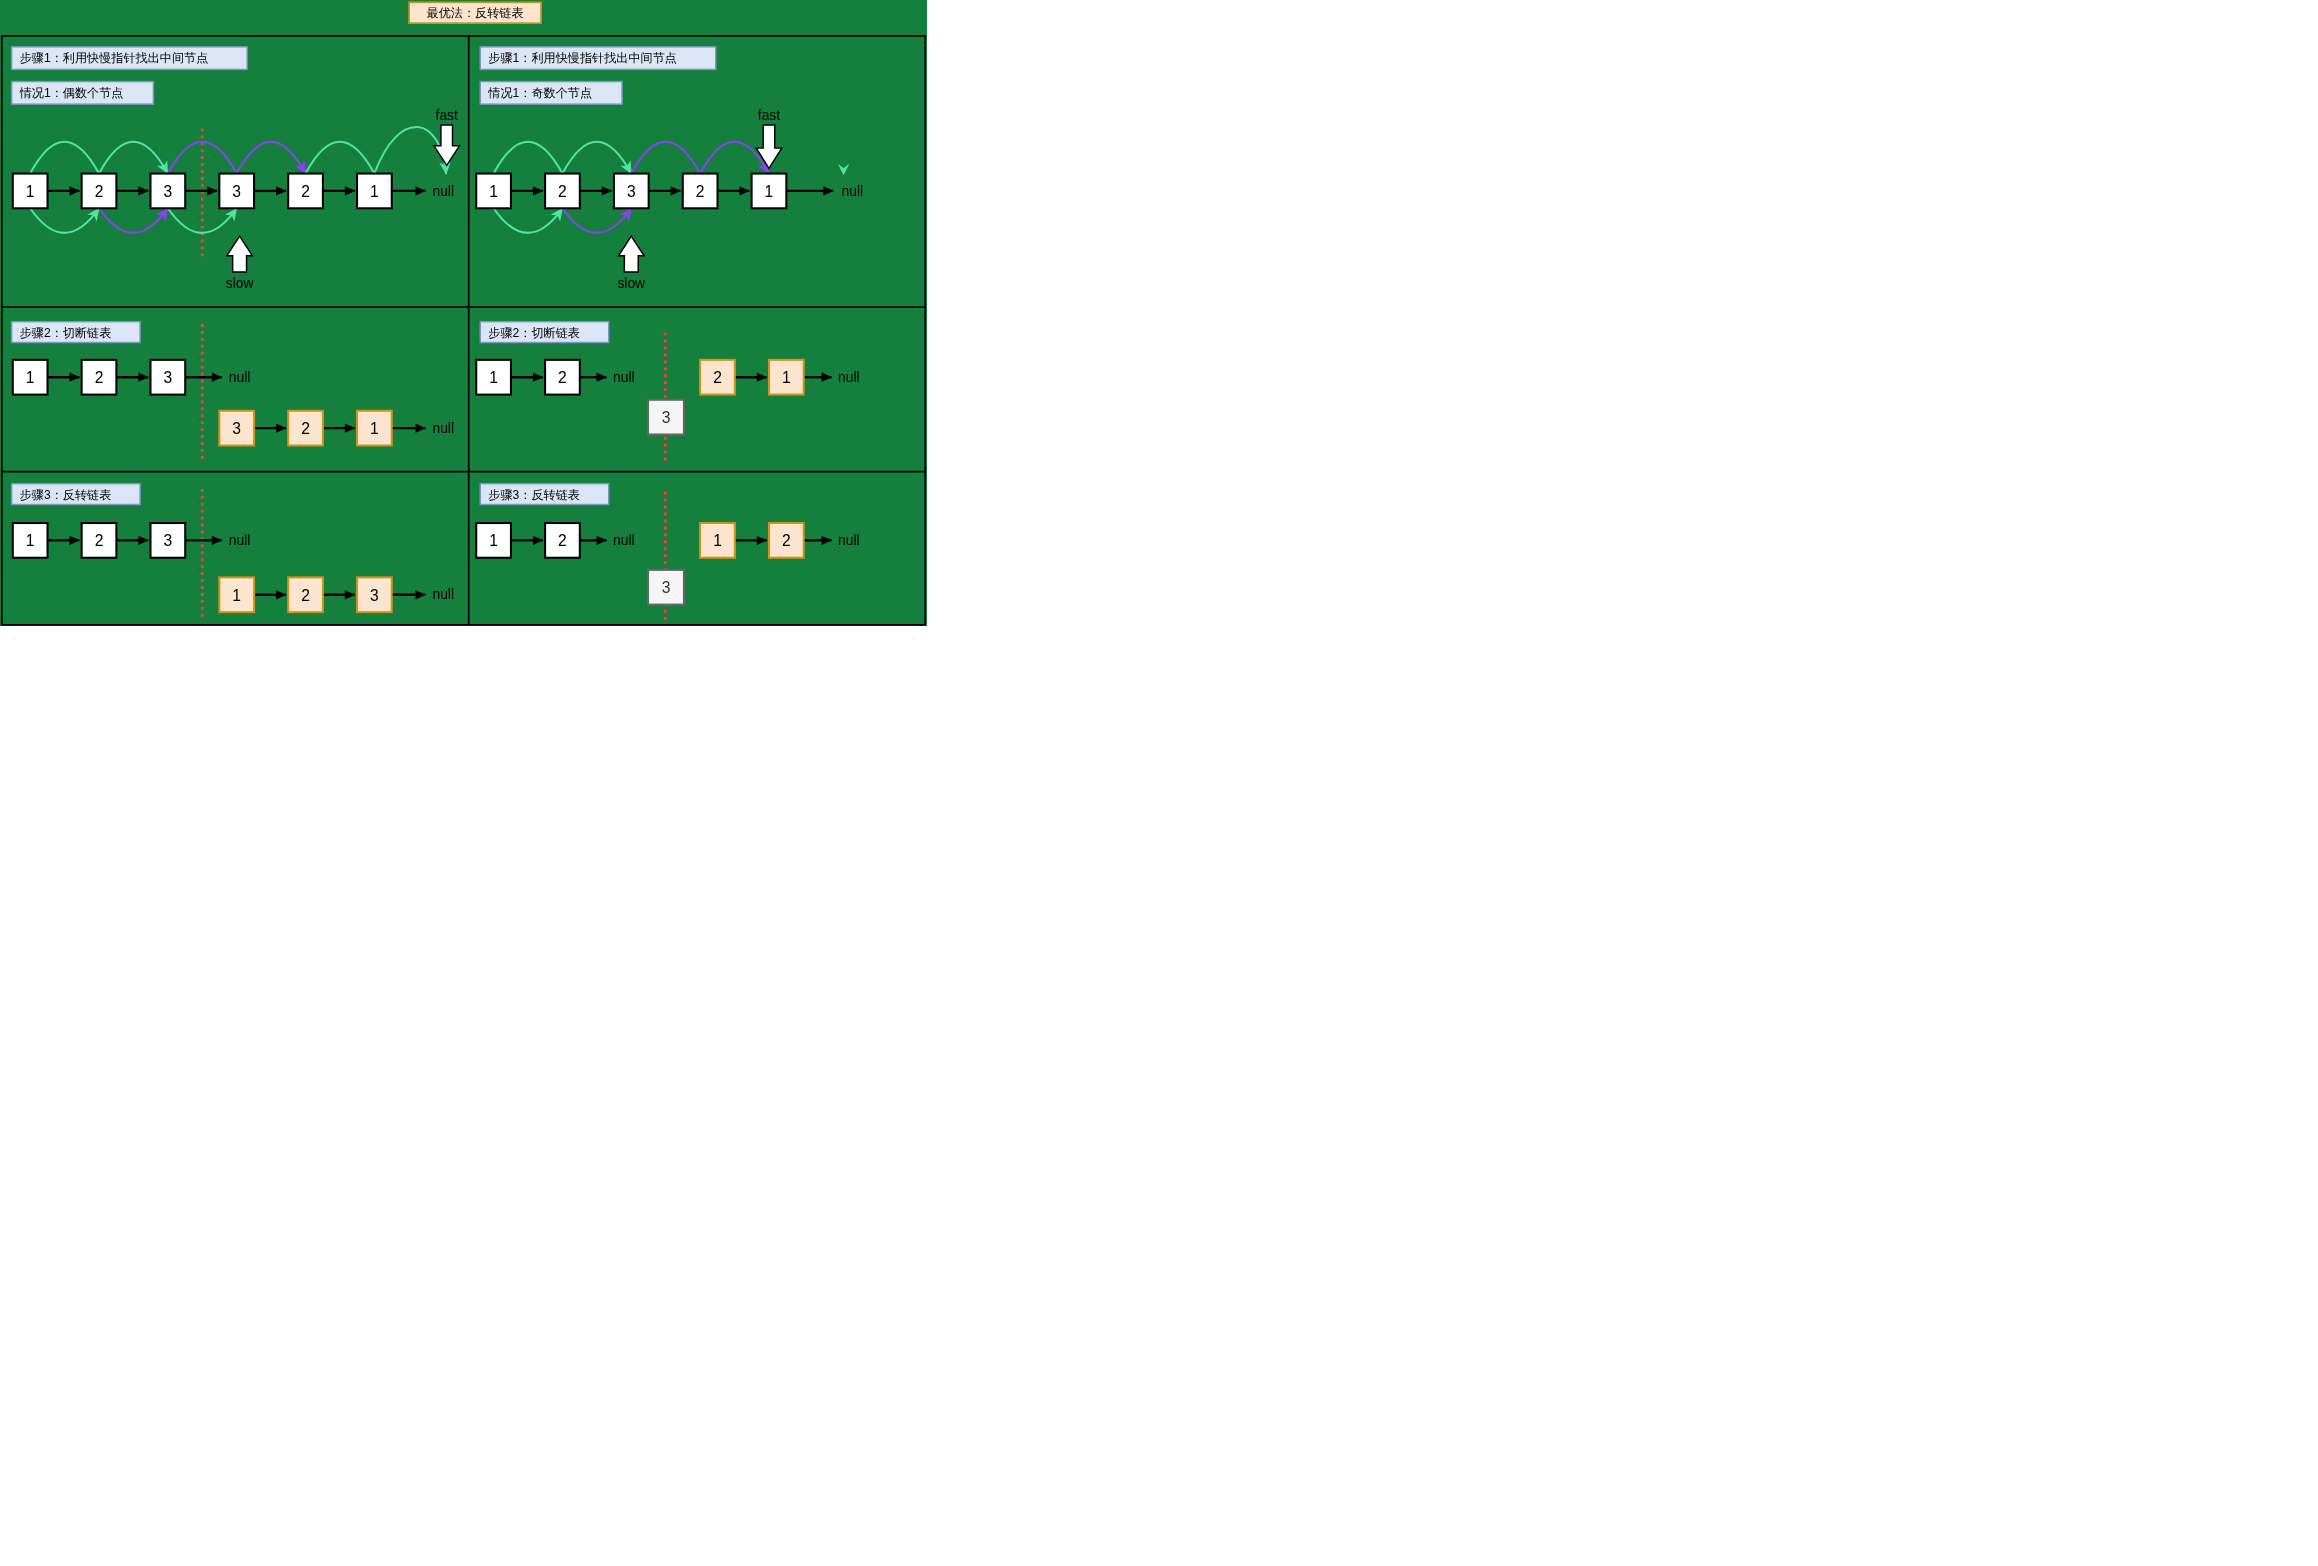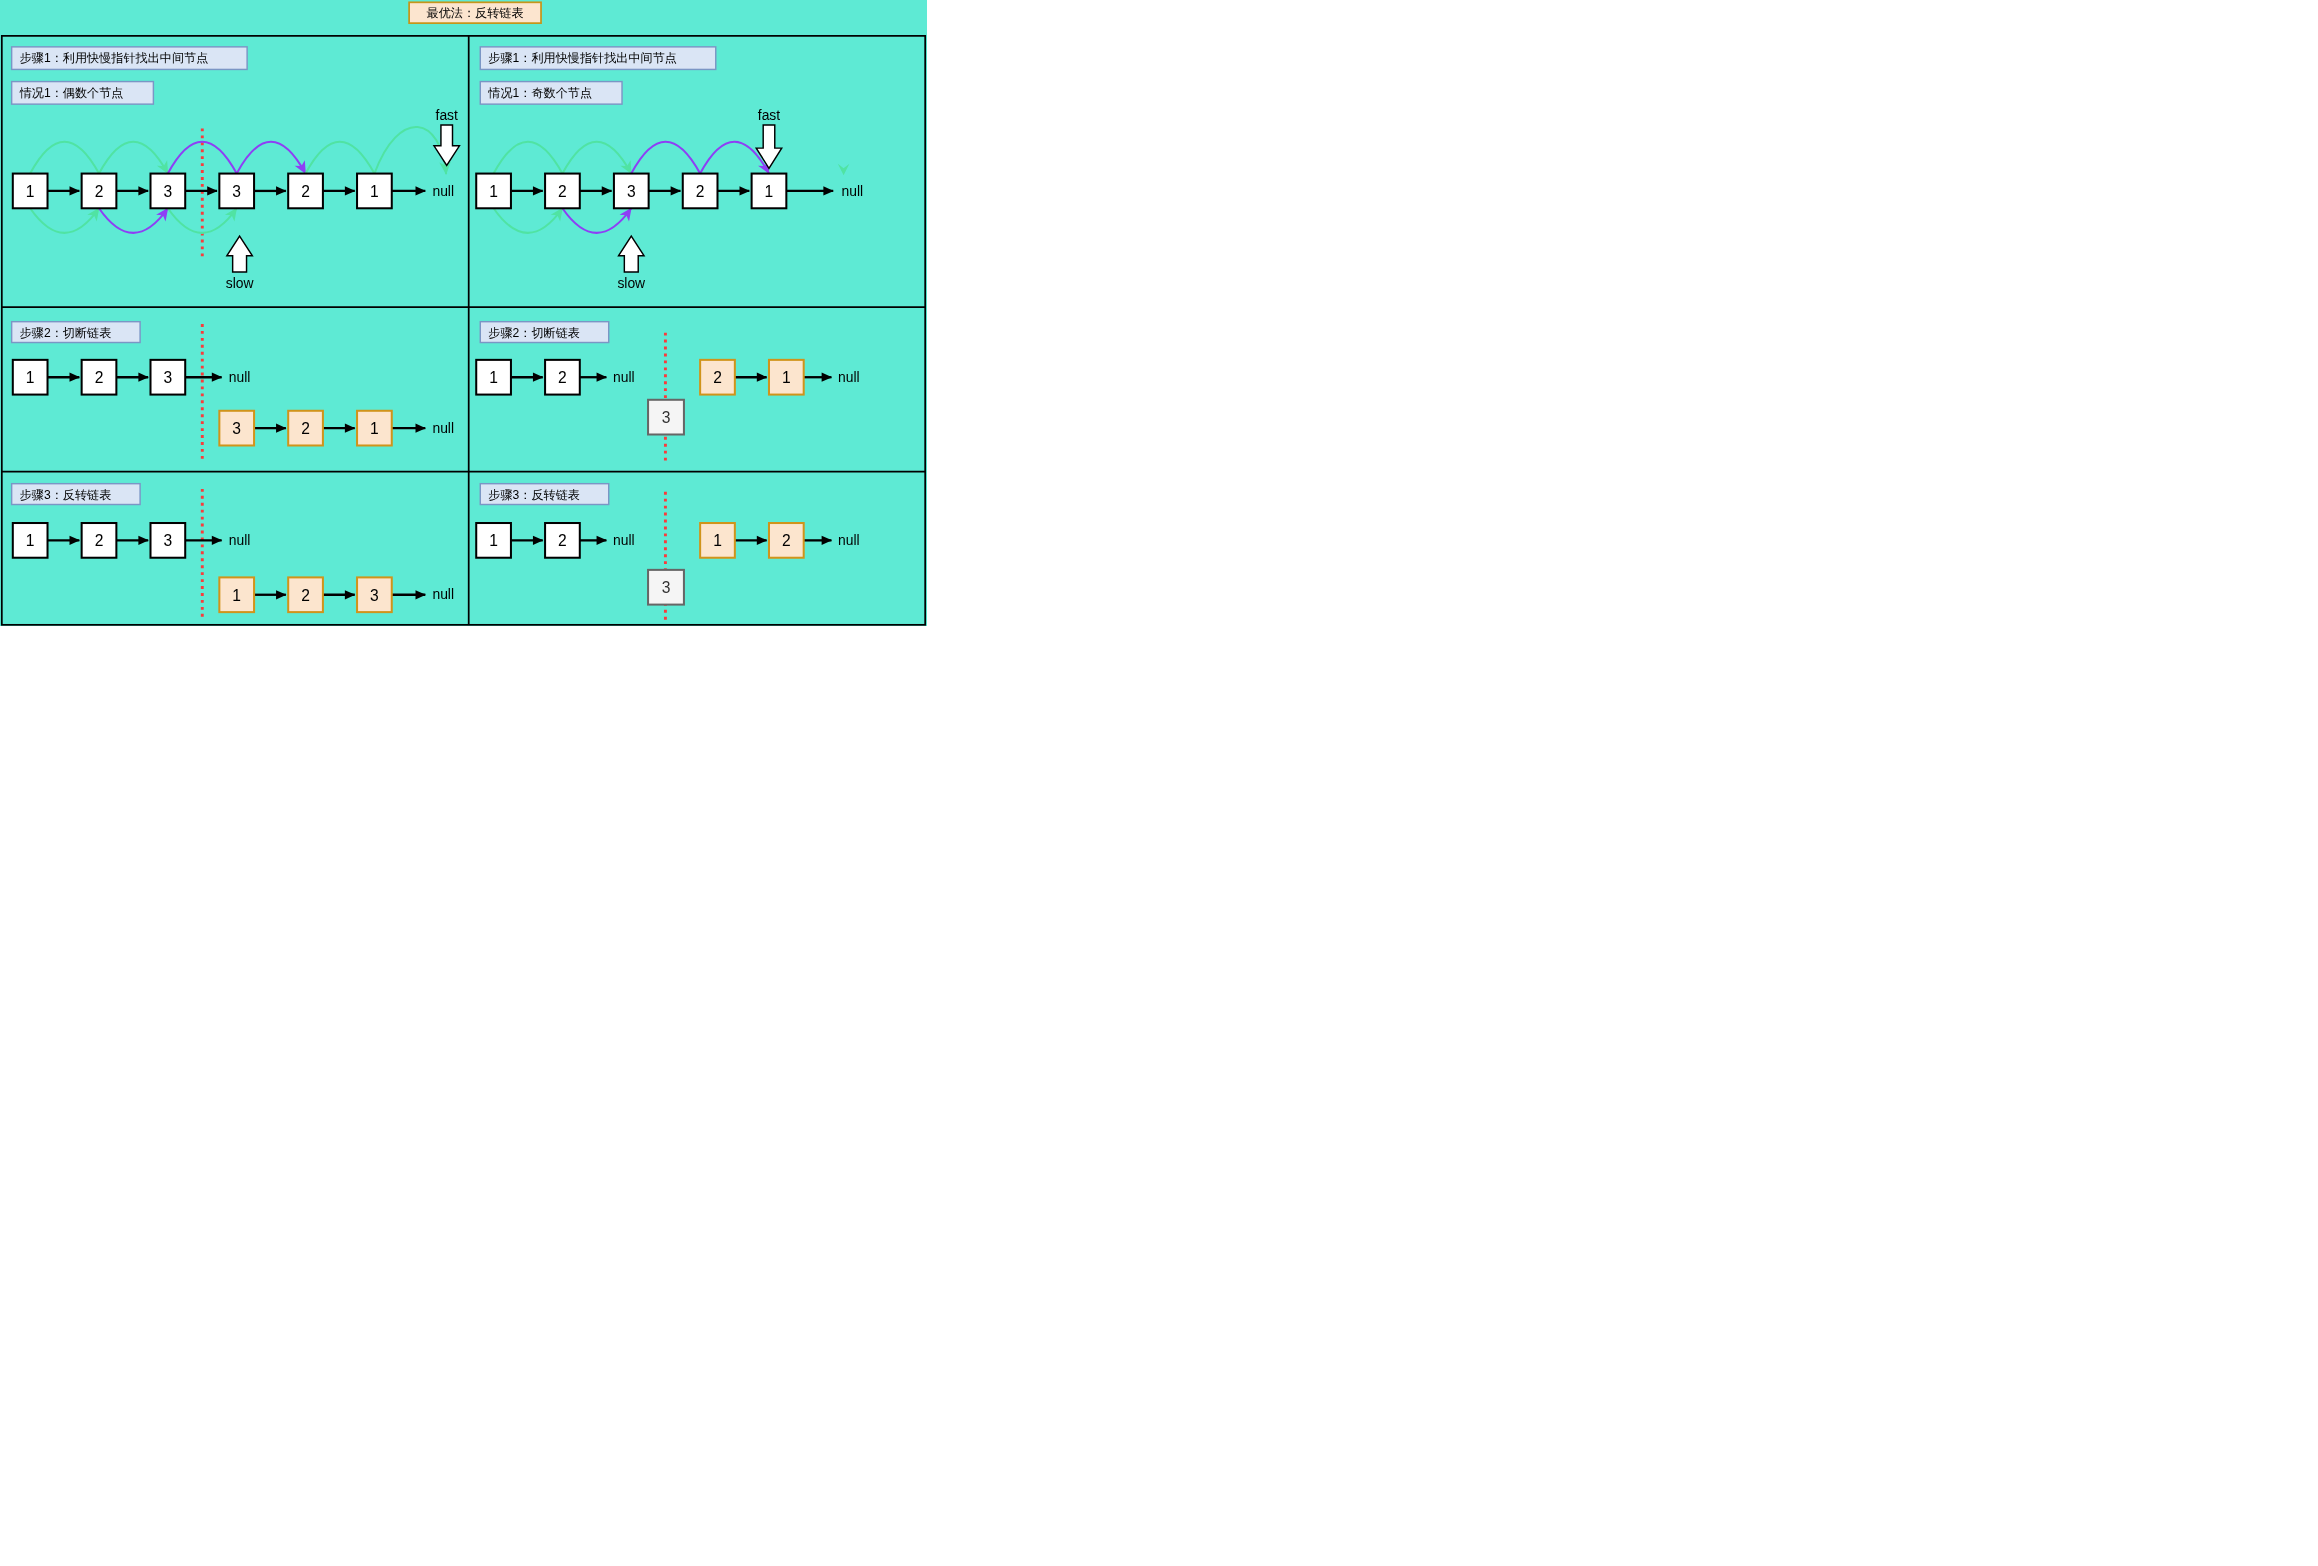--- a/index.html
+++ b/index.html
@@ -1,16 +1,16 @@
 <!DOCTYPE html>
 <html style="font-size:9.3px"><head>
 <meta charset="utf-8">
 <style>
   html,body{margin:0;padding:0;background:#ffffff;}
-  .page{position:relative;width:927px;height:626px;background:#5eead4;
+  .page{position:relative;width:927px;height:626px;background:#15803d;
         font-family:"Liberation Sans","DejaVu Sans",sans-serif;}
   svg{position:absolute;left:0;top:0;}
   .gridline{stroke:#000;stroke-width:3;fill:none;}
   .node{fill:#ffffff;stroke:#000000;stroke-width:3.5;}
   .node-orange{fill:#FCE5CE;stroke:#D0941B;stroke-width:3.5;}
   .node-gray{fill:#F5F5F5;stroke:#666666;stroke-width:3.5;}
   .hdr{fill:#DAE5F5;stroke:#7B96C5;stroke-width:2.5;}
   .titlebox{fill:#FCE5CF;stroke:#C5961B;stroke-width:3;}
   .num{font-size:27px;fill:#000;text-anchor:middle;}
   .num-gray{font-size:27px;fill:#333;text-anchor:middle;}

